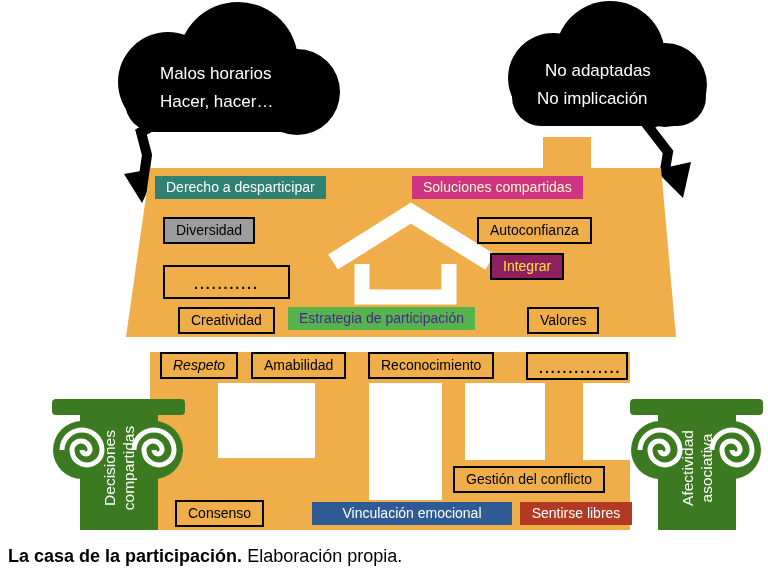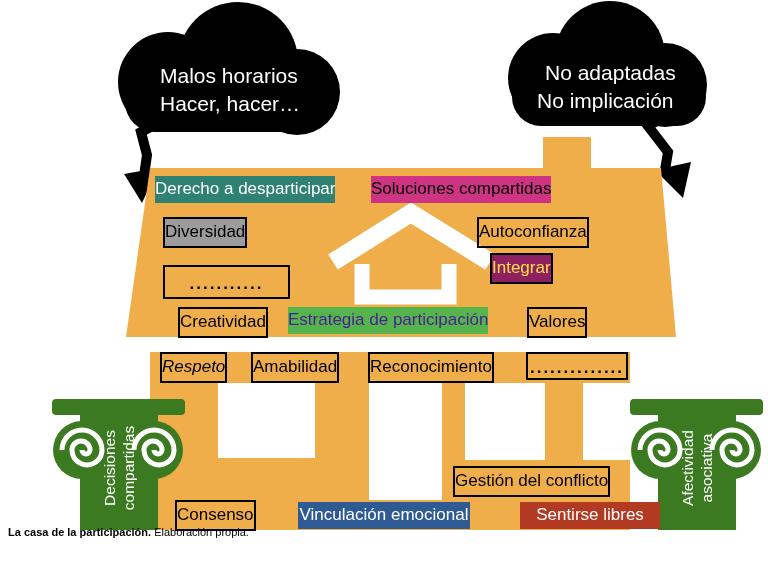--- a/index.html
+++ b/index.html
@@ -10,44 +10,44 @@
   #bg{position:absolute;left:0;top:0;z-index:0;}
   .orange{fill:var(--orange);}
   .cloud{fill:var(--black);}
   .bolt{stroke:var(--black);stroke-width:10;fill:none;}
   .bolt-head{fill:var(--black);}
   .col{fill:var(--column-green);}
   .spiral{fill:none;stroke:#fff;stroke-width:5;}
   .home-icon-stroke{stroke:#fff;fill:none;}
 
   .lbl{
-    position:absolute;z-index:2;font-size:17px;line-height:1.1;
-    padding:4px 0;white-space:nowrap;box-sizing:border-box;color:var(--black);
+    position:absolute;z-index:2;font-size:14px;line-height:1.1;
+    padding:4px 11px;white-space:nowrap;box-sizing:border-box;color:var(--black);
   }
   .bordered{border:2px solid var(--black);}
   .teal{background:var(--teal);color:#fff;}
-  .magenta{background:var(--magenta);color:#000000;}
+  .magenta{background:var(--magenta);color:#fef9c3;margin-left:41px;}
   .gray{background:var(--gray);}
   .plum{background:var(--plum);color:#fde047;margin-left:12px;}
   .green{background:var(--green);color:#4c1d95;}
   .blue{background:var(--blue);color:#fff;}
   .red{background:var(--red);color:#fff;}
   .center{text-align:center;}
   .dots{font-weight:bold;letter-spacing:2px;}
 
   .cloud-text{
-    position:absolute;z-index:2;color:#fff;font-size:21px;white-space:nowrap;text-align:right;
+    position:absolute;z-index:2;color:#fff;font-size:17px;white-space:nowrap;text-align:right;
   }
   .column-text{
     position:absolute;z-index:3;color:#fff;font-size:15.5px;line-height:19px;
     width:130px;height:38px;text-align:center;transform:rotate(-90deg);
     transform-origin:center center;white-space:nowrap;
   }
   #caption{
-    position:absolute;left:8px;top:526px;z-index:2;font-size:11px;color:var(--black);
+    position:absolute;left:8px;top:546px;z-index:2;font-size:18px;color:var(--black);
   }
   #caption .cap-title{font-weight:bold;}
 </style>
 </head>
 <body>
 
 <div id="stage">
 
   <svg id="bg" width="768" height="576" viewBox="0 0 768 576">
 
@@ -134,22 +134,22 @@
   <div class="lbl green" style="left:288px;top:307px;">Estrategia de participación</div>
   <div class="lbl bordered" style="left:527px;top:307px;">Valores</div>
 
   <div class="lbl bordered" style="left:160px;top:352px;font-style:italic;">Respeto</div>
   <div class="lbl bordered" style="left:251px;top:352px;">Amabilidad</div>
   <div class="lbl bordered" style="left:368px;top:352px;">Reconocimiento</div>
   <div class="lbl bordered dots center" style="left:526px;top:352px;width:102px;height:28px;line-height:20px;">..............</div>
 
   <div class="lbl bordered" style="left:453px;top:466px;text-align:center;">Gestión del conflicto</div>
   <div class="lbl bordered" style="left:175px;top:500px;">Consenso</div>
-  <div class="lbl blue center" style="left:298px;top:502px;width:172px;">Vinculación emocional</div>
-  <div class="lbl red center" style="left:520px;top:502px;width:140px;">Sentirse libres</div>
+  <div class="lbl blue center" style="left:312px;top:502px;width:200px;">Vinculación emocional</div>
+  <div class="lbl red center" style="left:520px;top:502px;width:112px;">Sentirse libres</div>
 
   <div class="column-text" style="left:54px;top:449px;">
     <div>Decisiones</div>
     <div>compartidas</div>
   </div>
   <div class="column-text" style="left:632px;top:449px;">
     <div>Afectividad</div>
     <div>asociativa</div>
   </div>
 

